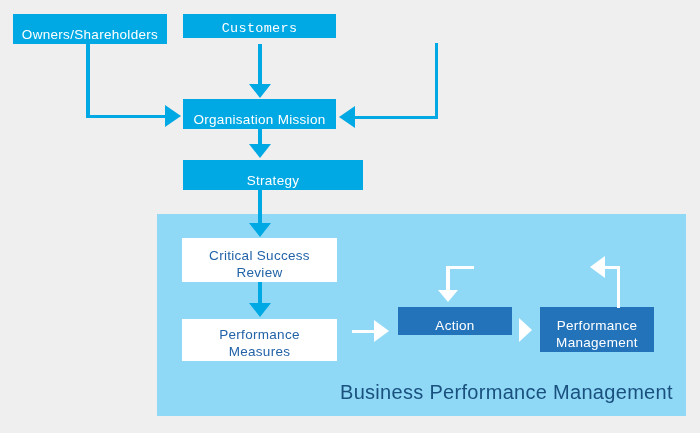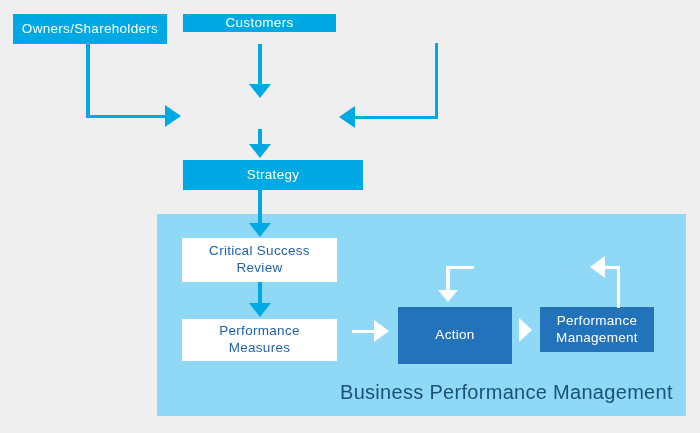--- a/index.html
+++ b/index.html
@@ -3,21 +3,21 @@
 <meta charset="utf-8">
 <style>
   html,body { margin:0; padding:0; background:#efefef; }
   .canvas {
     position:relative; width:700px; height:433px;
     background:#efefef; overflow:hidden;
     font-family:"Liberation Sans", sans-serif;
   }
   .box {
     position:absolute; display:flex; flex-direction:column;
-    align-items:center; justify-content:center; text-align:center;
+    align-items:center; justify-content:flex-end; text-align:center;
     font-size:13.5px; letter-spacing:0.3px; line-height:1.25;
   }
   .cyan  { background:#00a9e3; color:#ffffff; }
   .whitebox { background:#ffffff; color:#2263a8; }
   .mid   { background:#2373bb; color:#ffffff; }
   .dark  { background:#10529f; color:#ffffff; }
   .panel { position:absolute; left:157px; top:214px; width:529px; height:202px; background:#90d9f6; }
   .bpm-title {
     position:absolute; left:340px; top:381px; width:330px;
     font-size:20px; letter-spacing:0.3px; color:#19507e; text-align:left;
@@ -38,38 +38,41 @@
 </head>
 <body>
 
 <div class="canvas">
 
   <div class="panel"></div>
 
   <div class="box cyan" style="left:13px; top:14px; width:154px; height:30px;">
     <span>Owners/Shareholders</span>
   </div>
-  <div class="box cyan" style="left:183px; top:14px; width:153px; height:18px;">
+  <div class="box cyan" style="left:183px; top:14px; width:153px; height:24px;font-family:Liberation Mono, monospace;">
     <span>Customers</span>
   </div>
 
+  <div class="box cyan" style="left:183px; top:99px; width:153px; height:30px;">
+    <span>Organisation Mission</span>
+  </div>
   <div class="box cyan" style="left:183px; top:160px; width:180px; height:30px;">
     <span>Strategy</span>
   </div>
 
   <div class="box whitebox" style="left:182px; top:238px; width:155px; height:44px;">
     <span>Critical Success</span>
     <span>Review</span>
   </div>
   <div class="box whitebox" style="left:182px; top:319px; width:155px; height:42px;">
     <span>Performance</span>
     <span>Measures</span>
   </div>
 
-  <div class="box mid" style="left:398px; top:307px; width:114px; height:57px;">
+  <div class="box mid" style="left:398px; top:307px; width:114px; height:28px;">
     <span>Action</span>
   </div>
   <div class="box mid" style="left:540px; top:307px; width:114px; height:45px;">
     <span>Performance</span>
     <span>Management</span>
   </div>
 
   <div class="bpm-title">Business Performance Management</div>
 
   <div>

